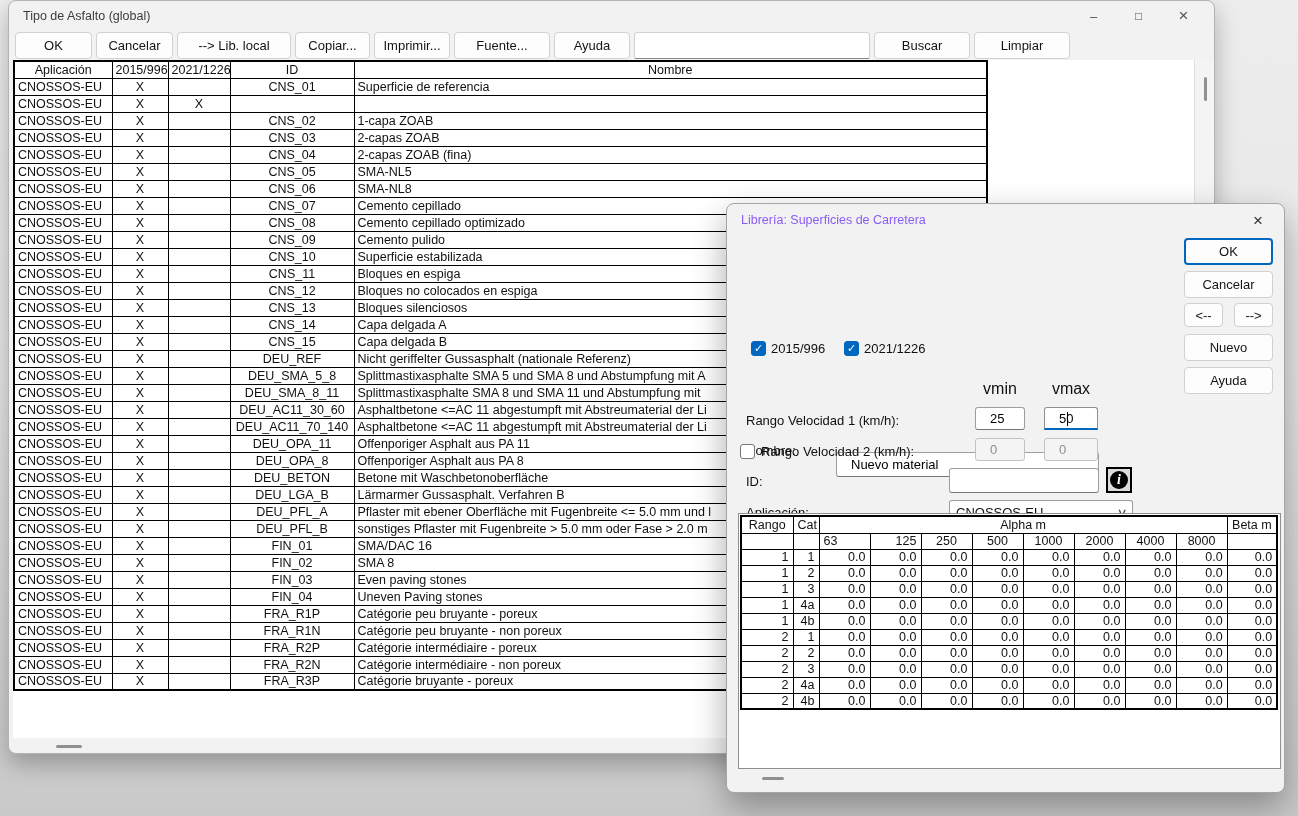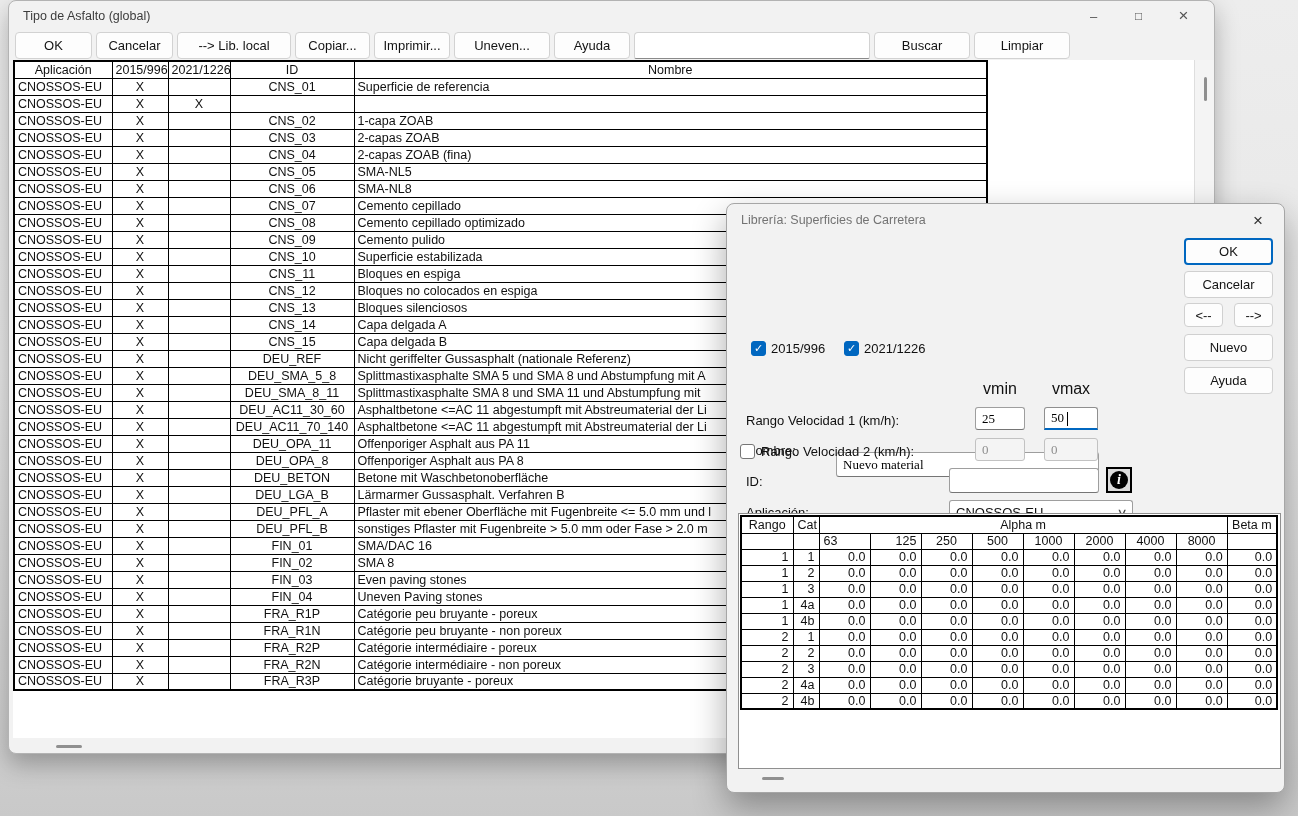--- a/index.html
+++ b/index.html
@@ -47,27 +47,27 @@
   .vscroll{position:absolute;left:1185px;top:59px;width:19px;height:678px;background:#f4f4f4;border-left:1px solid #dedede;}
   .vthumb{position:absolute;left:9px;top:17px;width:3px;height:24px;background:#8f8f8f;border-radius:2px;}
   .hscroll{position:absolute;left:4px;top:740px;width:1181px;height:12px;}
   .hthumb{position:absolute;left:43px;top:4px;width:26px;height:3px;background:#8f8f8f;border-radius:2px;}
   
   .dlg{
     position:absolute;left:726px;top:203px;width:557px;height:588px;
     background:#f2f2f2;border:1px solid #a6a6a6;border-radius:8px;
     box-shadow:0 14px 34px rgba(0,0,0,.33);font-size:13px;
   }
-  .dlg .dtitle{position:absolute;left:14px;top:9px;font-size:12.5px;color:#737373;}
+  .dlg .dtitle{position:absolute;left:14px;top:9px;font-size:12.5px;color:#8b5cf6;}
   .dlg .dclose{position:absolute;right:12px;top:5px;width:28px;height:24px;display:flex;align-items:center;justify-content:center;font-size:17px;color:#333;}
   .dlbl{position:absolute;color:#101010;}
   .dinput{
     position:absolute;background:#fff;border:1px solid #9e9e9e;border-bottom:1px solid #757575;
-    border-radius:3px;font-size:13px;padding:0 6px;box-sizing:border-box;outline:none;
-    font-family:Liberation Serif, serif;color:#000;
+    border-radius:3px;font-size:13px;padding:0 14px;box-sizing:border-box;outline:none;
+    font-family:Liberation Sans, sans-serif;color:#000;
   }
   .dinput:disabled,.dinput.disabled{background:#f4f4f4;border:1px solid #c2c2c2;color:#8e8e8e;}
   .dinput.focused{border:1px solid #8f8f8f;border-bottom:2px solid #0067c0;border-radius:3px 3px 0 0;}
   .caret{position:absolute;width:1px;height:14px;background:#000;}
   .dbtn{
     position:absolute;background:#fdfdfd;border:1px solid #d0d0d0;border-radius:4px;
     display:flex;align-items:center;justify-content:center;font-size:13px;color:#141414;box-sizing:border-box;
   }
   .dbtn.default{border:2px solid #0067c0;}
   .combo{
@@ -117,21 +117,21 @@
       <span class="glyph-close">×</span>
     </div>
   </div>
 
   <div class="toolbar">
     <button class="tbtn" style="width:77px">OK</button>
     <button class="tbtn" style="width:77px">Cancelar</button>
     <button class="tbtn" style="width:114px">--&gt; Lib. local</button>
     <button class="tbtn" style="width:75px">Copiar...</button>
     <button class="tbtn" style="width:76px">Imprimir...</button>
-    <button class="tbtn" style="width:96px">Uneven...</button>
+    <button class="tbtn" style="width:96px">Fuente...</button>
     <button class="tbtn" style="width:76px">Ayuda</button>
     <input class="tsearch" style="width: 236px;" value="">
     <button class="tbtn" style="width:96px">Buscar</button>
     <button class="tbtn" style="width:96px">Limpiar</button>
   </div>
 
   <div class="content">
     <table class="main">
       <colgroup>
         <col style="width:98px">

